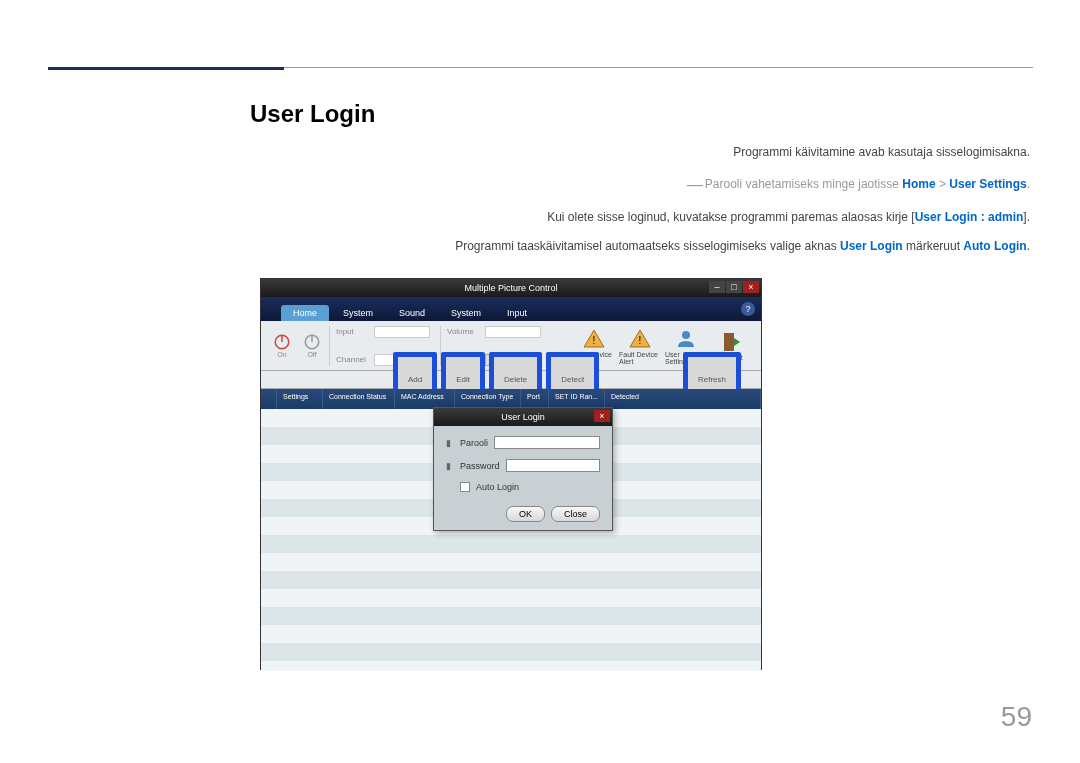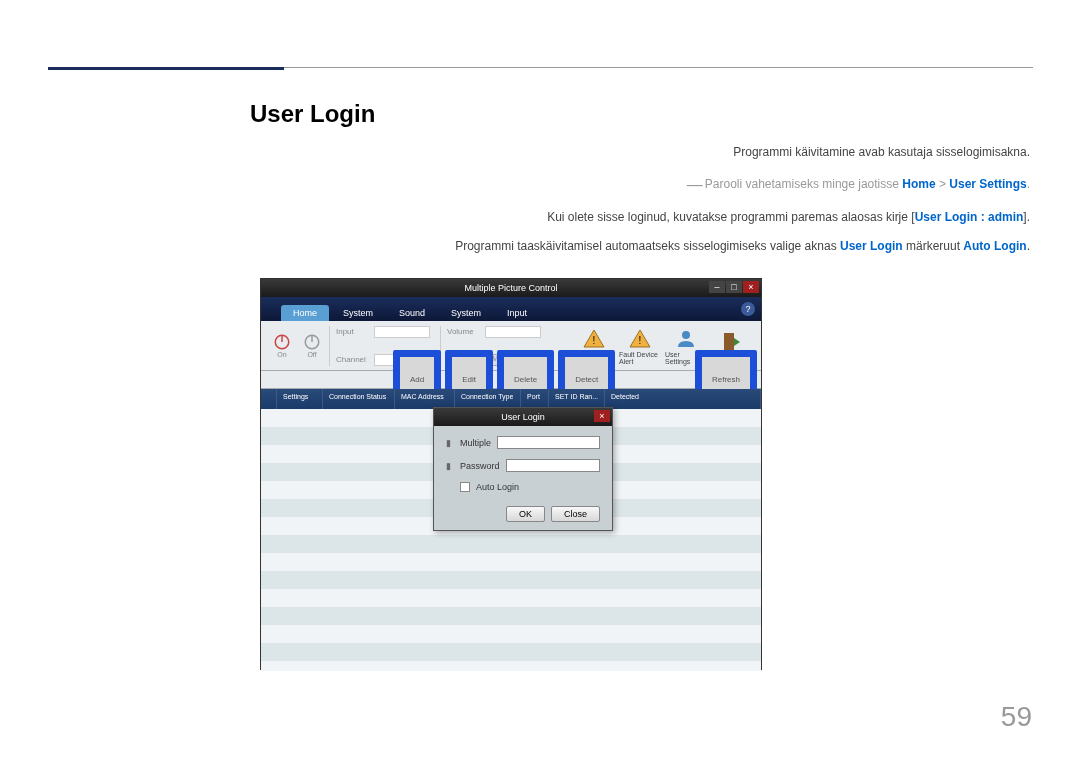--- a/index.html
+++ b/index.html
@@ -29,21 +29,21 @@
 .rbtn { width: 26px; height: 36px; display: flex; flex-direction: column; align-items: center; justify-content: center; font-size: 7px; color: #888; }
 .rbtn svg { width: 18px; height: 18px; }
 .rgroup { display: flex; flex-direction: column; gap: 2px; font-size: 8px; color: #888; padding: 0 6px; border-left: 1px solid #ccc; height: 40px; justify-content: space-between; }
 .rgroup-row { display: flex; gap: 4px; align-items: center; }
 .rgroup-label { width: 34px; }
 .rcombo { width: 56px; height: 12px; background: #fff; border: 1px solid #ccc; }
 .rsmallbtn { width: 30px; height: 12px; background: #ddd; border: 1px solid #aaa; font-size: 7px; text-align: center; }
 .riconbtn { display: flex; flex-direction: column; align-items: center; font-size: 7px; color: #444; width: 42px; }
 .riconbtn .ricon { width: 24px; height: 24px; display: flex; align-items: center; justify-content: center; }
 .toolbar2 { height: 18px; background: #e8ecef; display: flex; align-items: center; padding-left: 132px; gap: 4px; border-bottom: 1px solid #aaa; }
-.tbtn { padding: 18px 10px; font-size: 8px; background: #d8d8d8; border: 7px solid #1d4ed8; border-radius: 2px; color: #555; }
+.tbtn { padding: 18px 10px; font-size: 8px; background: #d8d8d8; border: 5px solid #1d4ed8; border-radius: 2px; color: #555; }
 .main-area { display: flex; height: 282px; }
 .sidebar { width: 130px; background: #d5dde0; display: flex; flex-direction: column; }
 .side-header { background: linear-gradient(#1a3a6a, #0d2448); color: #fff; font-size: 9px; padding: 3px 6px; display: flex; align-items: center; }
 .side-header::before { content: "▾"; margin-right: 4px; font-size: 8px; }
 .side-green { background: linear-gradient(#6ab82e, #4a9818); color: #fff; font-size: 8px; padding: 3px 6px; }
 .side-row { font-size: 8px; padding: 3px 6px; display: flex; justify-content: space-between; align-items: center; background: #fff; }
 .side-editbtn { padding: 0 5px; background: #ddd; border: 1px solid #aaa; font-size: 7px; border-radius: 2px; }
 .side-gap { flex: 1; background: #d5dde0; }
 .table-area { flex: 1; background: #fff; display: flex; flex-direction: column; position: relative; }
 .thead { height: 20px; background: linear-gradient(#2a4a7a, #1a3a6a); display: flex; color: #fff; font-size: 7px; }
@@ -54,21 +54,21 @@
 .dlg-title { height: 18px; background: linear-gradient(#3a3a3a, #1a1a1a); color: #fff; font-size: 9px; text-align: center; line-height: 18px; position: relative; }
 .dlg-close { position: absolute; right: 2px; top: 2px; width: 16px; height: 12px; background: #a02020; color: #fff; font-size: 9px; text-align: center; line-height: 12px; }
 .dlg-body { padding: 10px 12px 8px; }
 .dlg-row { display: flex; align-items: center; margin-bottom: 10px; font-size: 9px; color: #333; }
 .dlg-label { width: 12px; color: #666; }
 .dlg-txt { margin-left: 2px; }
 .dlg-input { flex: 1; margin-left: 6px; height: 13px; background: #fff; border: 1px solid #888; }
 .dlg-check-row { display: flex; align-items: center; font-size: 9px; color: #333; margin: 4px 0 10px 14px; }
 .dlg-check { width: 10px; height: 10px; background: #fff; border: 1px solid #888; margin-right: 6px; }
 .dlg-btns { display: flex; justify-content: flex-end; gap: 6px; padding-top: 4px; }
-.dlg-btn { padding: 2px 12px; font-size: 9px; background: linear-gradient(#f8f8f8, #d8d8d8); border: 1px solid #888; border-radius: 2px; }
+.dlg-btn { padding: 2px 12px; font-size: 9px; background: linear-gradient(#f8f8f8, #d8d8d8); border: 1px solid #888; border-radius: 7px; }
 </style>
 </head>
 <body>
 
 <div class="header-line2"></div>
 <div class="header-line"></div>
 
 <div class="content">
   <h1>User Login</h1>
 
@@ -181,21 +181,21 @@
       <span>Logout</span>
     </div>
   </div>
 
   <div class="toolbar2">
     <div class="tbtn">Add</div>
     <div class="tbtn">Edit</div>
     <div class="tbtn">Delete</div>
     <div class="tbtn">Detect</div>
     <div style="flex:1"></div>
-    <div class="tbtn" style="margin-right:4px">Refresh</div>
+    <div class="tbtn" style="margin-right:20px">Refresh</div>
   </div>
 
   <div class="main-area">
 
     <div class="table-area">
       <div class="thead">
         <div class="th" style="width:16px"></div>
         <div class="th" style="width:46px">Settings</div>
         <div class="th" style="width:72px">Connection Status</div>
         <div class="th" style="width:60px">MAC Address</div>
@@ -209,21 +209,21 @@
   </div>
 
   <div class="login-dialog">
     <div class="dlg-title">
       <span>User Login</span>
       <div class="dlg-close">×</div>
     </div>
     <div class="dlg-body">
       <div class="dlg-row">
         <span class="dlg-label">▮</span>
-        <span class="dlg-txt">Multiple</span>
+        <span class="dlg-txt">Parooli</span>
         <div class="dlg-input"></div>
       </div>
       <div class="dlg-row">
         <span class="dlg-label">▮</span>
         <span class="dlg-txt">Password</span>
         <div class="dlg-input"></div>
       </div>
       <div class="dlg-check-row">
         <div class="dlg-check"></div>
         <span>Auto Login</span>

